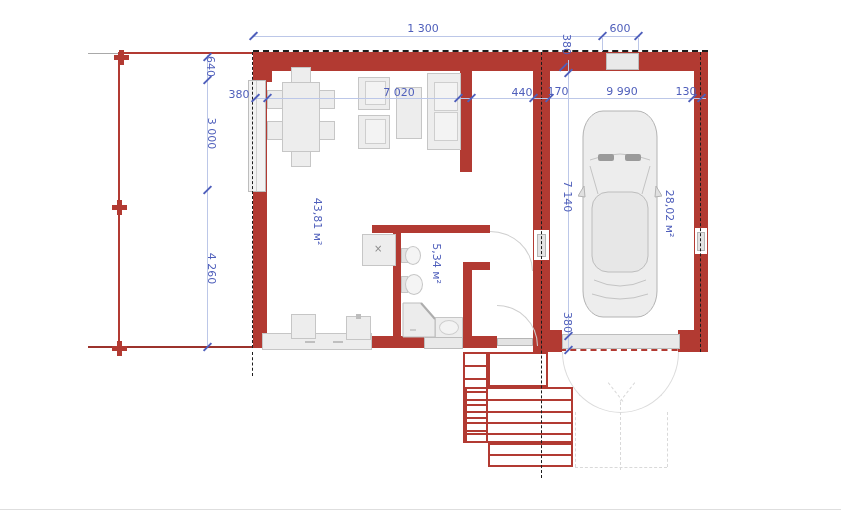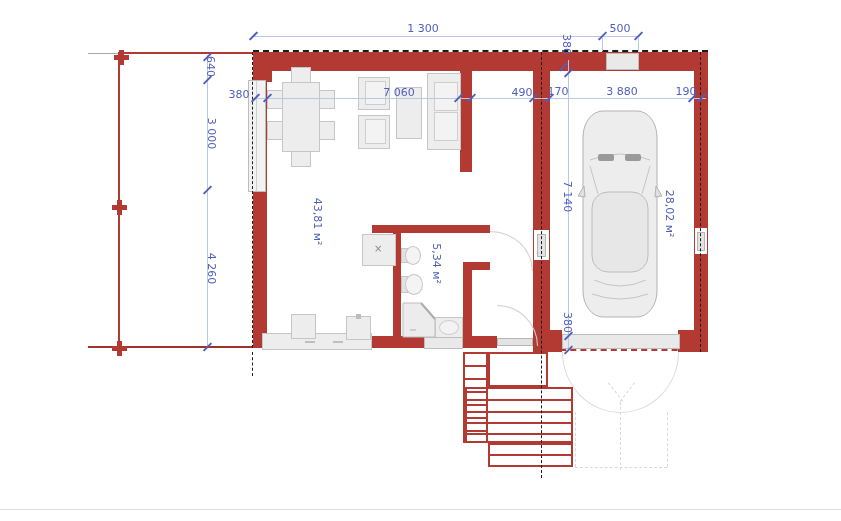--- a/index.html
+++ b/index.html
@@ -204,28 +204,28 @@
   <div class="tick" style="left:202px;top:56px;"></div>
   <div class="tick" style="left:202px;top:79px;"></div>
   <div class="tick" style="left:202px;top:189px;"></div>
   <div class="tick" style="left:202px;top:346px;"></div>
   <div class="tick" style="left:563px;top:72px;"></div>
   <div class="tick" style="left:563px;top:335px;"></div>
   <div class="tick" style="left:563px;top:349px;"></div>
   <div class="tick" style="left:558px;top:66px;"></div>
 
   <div class="dim" style="left:393px;top:22px;width:60px;">1 300</div>
-  <div class="dim" style="left:598px;top:22px;width:44px;">500</div>
+  <div class="dim" style="left:598px;top:22px;width:44px;">600</div>
 
   <div class="dim" style="left:225px;top:88px;width:28px;">380</div>
-  <div class="dim" style="left:369px;top:86px;width:60px;">7 060</div>
-  <div class="dim" style="left:504px;top:86px;width:36px;">490</div>
+  <div class="dim" style="left:369px;top:86px;width:60px;">7 020</div>
+  <div class="dim" style="left:504px;top:86px;width:36px;">440</div>
   <div class="dim" style="left:540px;top:85px;width:36px;">170</div>
-  <div class="dim" style="left:592px;top:85px;width:60px;">3 880</div>
-  <div class="dim" style="left:668px;top:85px;width:36px;">190</div>
+  <div class="dim" style="left:592px;top:85px;width:60px;">9 990</div>
+  <div class="dim" style="left:668px;top:85px;width:36px;">130</div>
 
   <div class="dim vdim" style="left:180px;top:60px;width:60px;">640</div>
   <div class="dim vdim" style="left:181px;top:127px;width:60px;">3 000</div>
   <div class="dim vdim" style="left:181px;top:262px;width:60px;">4 260</div>
   <div class="dim vdim" style="left:536px;top:38px;width:60px;">380</div>
   <div class="dim vdim" style="left:537px;top:190px;width:60px;">7 140</div>
   <div class="dim vdim" style="left:537px;top:316px;width:60px;">380</div>
 
   <div class="dim vdim" style="left:286px;top:215px;width:62px;">43,81 м²</div>
   <div class="dim vdim" style="left:405px;top:257px;width:62px;">5,34 м²</div>

